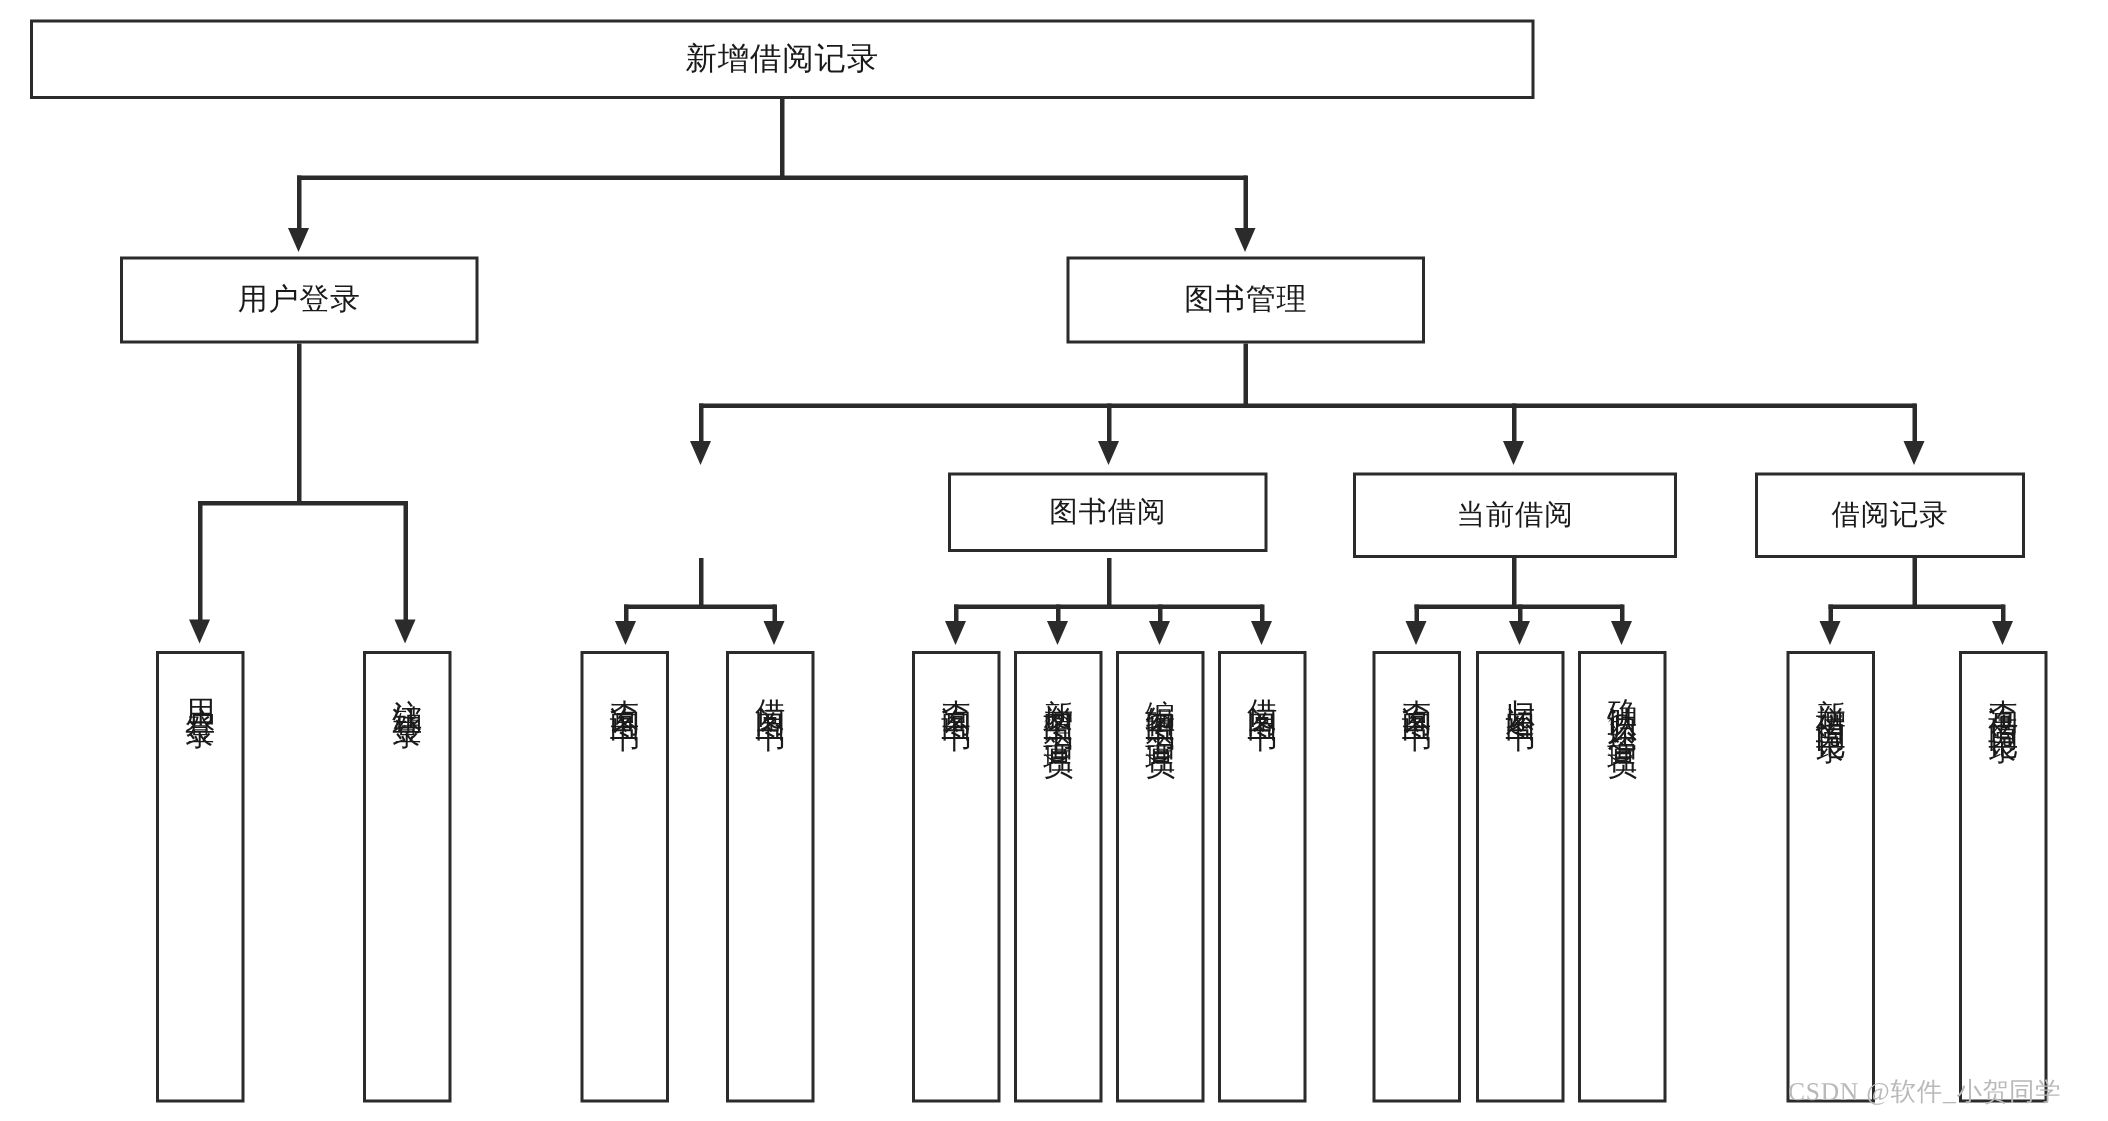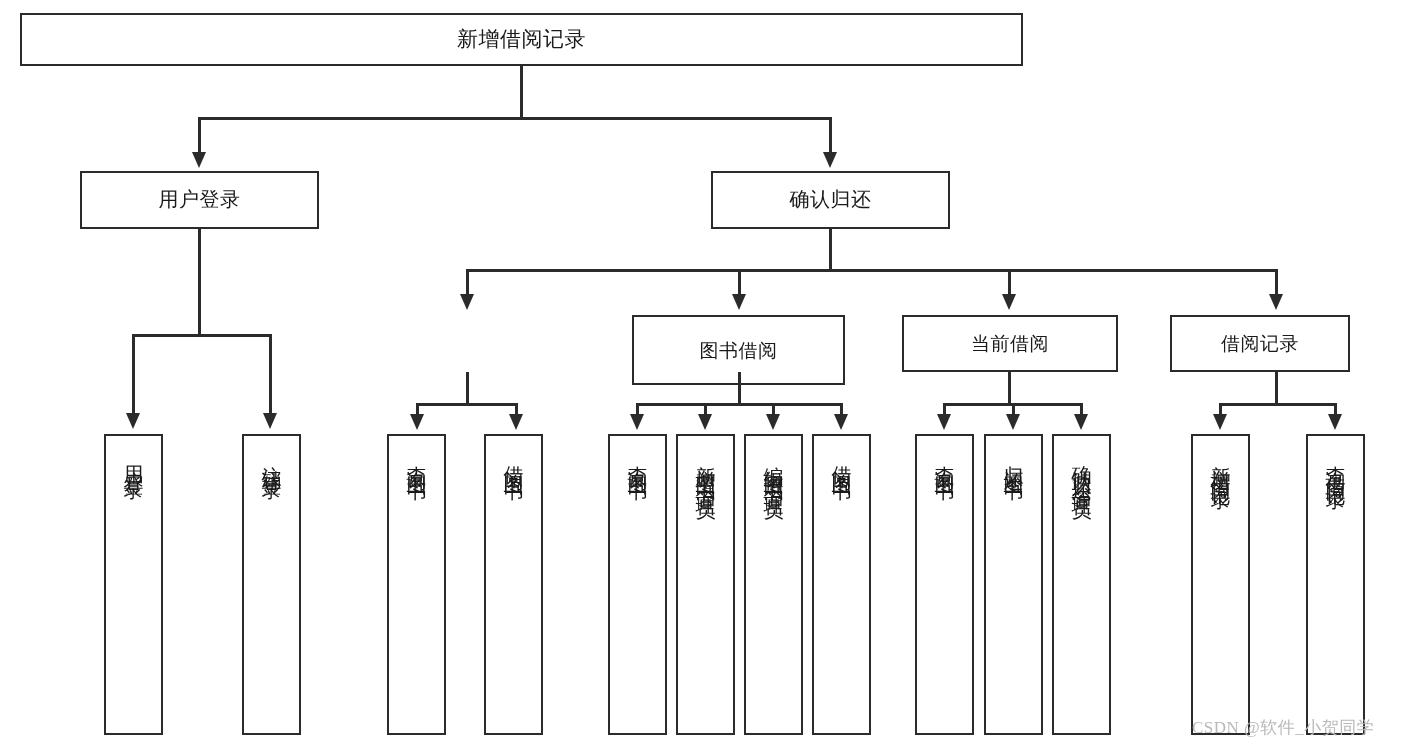--- a/index.html
+++ b/index.html
@@ -91,42 +91,42 @@
   <div class="ln v" style="left:198px; top:117px; width:2.5px; height:38px;"></div>
   <div class="arrow" style="left:192px; top:152px;"></div>
   <div class="ln v" style="left:829px; top:117px; width:2.5px; height:38px;"></div>
   <div class="arrow" style="left:823px; top:152px;"></div>
 
   <div class="node lvl1" style="left:80px; top:171px; width:239px; height:58px;">
     <span class="lbl">用户登录</span>
   </div>
 
   <div class="node lvl1" style="left:711px; top:171px; width:239px; height:58px;">
-    <span class="lbl">确认归还</span>
+    <span class="lbl">图书管理</span>
   </div>
 
   <div class="ln v" style="left:198px; top:229px; width:2.5px; height:107px;"></div>
   <div class="ln h" style="left:132px; top:334px; width:139px; height:2.5px;"></div>
   <div class="ln v" style="left:132px; top:334px; width:2.5px; height:82px;"></div>
   <div class="arrow" style="left:126px; top:413px;"></div>
   <div class="ln v" style="left:269px; top:334px; width:2.5px; height:82px;"></div>
   <div class="arrow" style="left:263px; top:413px;"></div>
 
   <div class="ln v" style="left:829px; top:229px; width:2.5px; height:42px;"></div>
   <div class="ln h" style="left:466px; top:269px; width:811px; height:2.5px;"></div>
   <div class="ln v" style="left:466px; top:269px; width:2.5px; height:27px;"></div>
   <div class="arrow" style="left:460px; top:294px;"></div>
   <div class="ln v" style="left:738px; top:269px; width:2.5px; height:27px;"></div>
   <div class="arrow" style="left:732px; top:294px;"></div>
   <div class="ln v" style="left:1008px; top:269px; width:2.5px; height:27px;"></div>
   <div class="arrow" style="left:1002px; top:294px;"></div>
   <div class="ln v" style="left:1275px; top:269px; width:2.5px; height:27px;"></div>
   <div class="arrow" style="left:1269px; top:294px;"></div>
 
-  <div class="node lvl2" style="left:632px; top:315px; width:213px; height:70px;">
+  <div class="node lvl2" style="left:632px; top:315px; width:213px; height:53px;">
     <span class="lbl">图书借阅</span>
   </div>
   <div class="node lvl2" style="left:902px; top:315px; width:216px; height:57px;">
     <span class="lbl">当前借阅</span>
   </div>
   <div class="node lvl2" style="left:1170px; top:315px; width:180px; height:57px;">
     <span class="lbl">借阅记录</span>
   </div>
 
   <div class="ln v" style="left:466px; top:372px; width:2.5px; height:33px;"></div>

